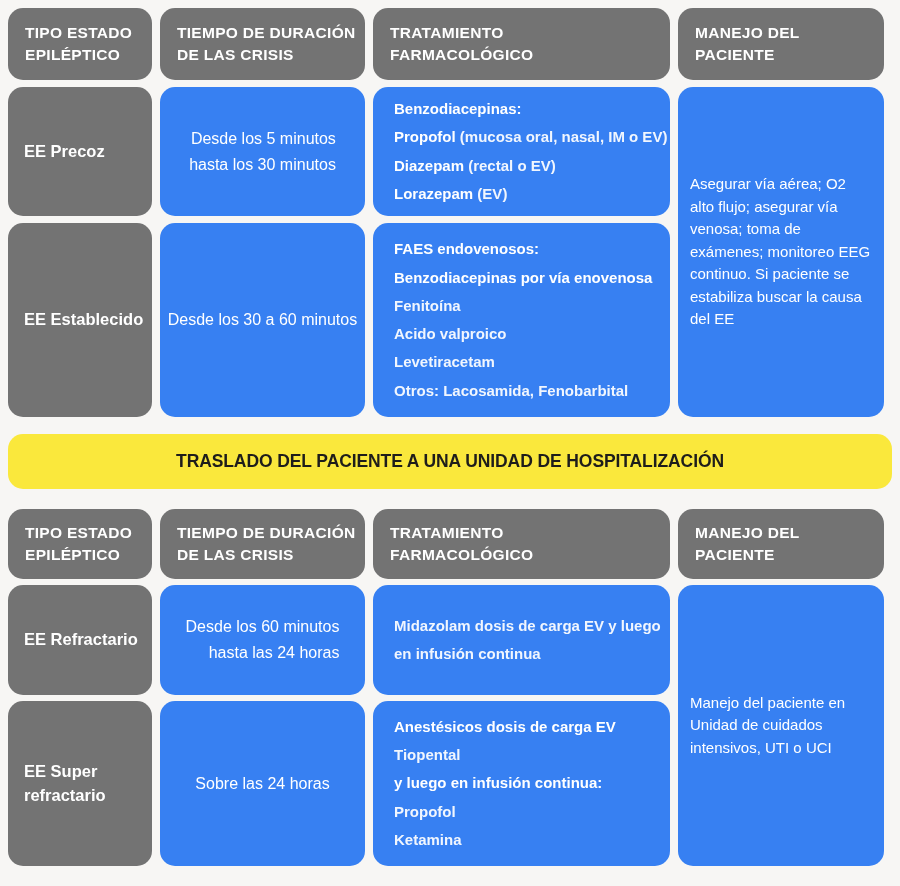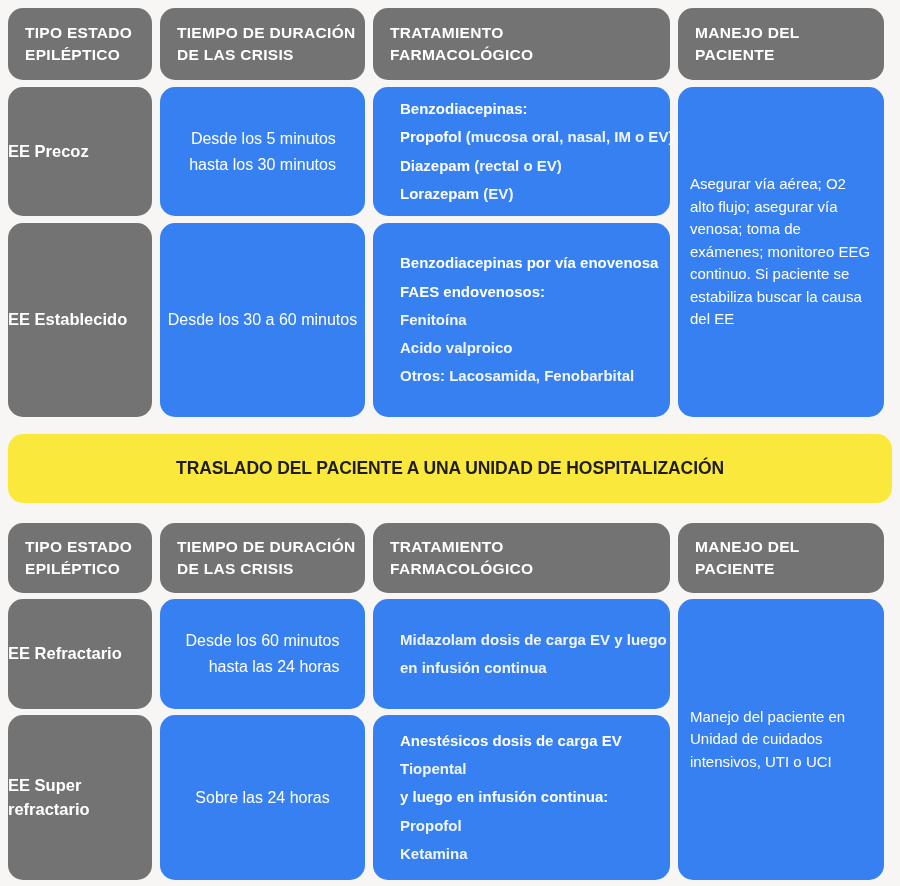--- a/index.html
+++ b/index.html
@@ -21,45 +21,45 @@
   .cell{border-radius:15px;color:#ffffff;box-sizing:border-box;}
   .purple{background:#737373;}
   .blue{background:#3780f2;}
   .hdr{
     display:flex;flex-direction:column;justify-content:center;
     padding:0 6px 0 17px;
     font-weight:700;font-size:15.5px;line-height:1.42;letter-spacing:.3px;
   }
   .rowlabel{
     display:flex;align-items:center;
-    padding:0 8px 0 0;
+    padding:0 8px 0 16px;
     font-weight:700;font-size:16.5px;line-height:1.45;
   }
   .duration{
     display:flex;align-items:center;justify-content:center;
     font-size:16px;line-height:1.6;
   }
   .duration .inner{text-align:right;}
   .treatment{
     display:flex;flex-direction:column;justify-content:center;
     padding:0 2px 0 19px;
     font-size:15px;
   }
-  .tline{margin:4px 8px;line-height:1.35;white-space:nowrap;}
+  .tline{margin:4px 2px;line-height:1.35;white-space:nowrap;}
   .tline .b{font-weight:700;}
   .tline .t{font-weight:700;color:rgba(255,255,255,.93);}
   .management{
     grid-column:4;grid-row:2 / span 2;
     display:flex;align-items:center;
     padding:0 12px;
     font-size:15px;line-height:1.5;
   }
   .banner{
     margin:17px 8px 0;
-    height:69px;border-radius:15px;
+    height:55px;border-radius:15px;
     background:#fae83c;
     display:flex;align-items:center;justify-content:center;
     color:#1e1d1b;font-weight:700;font-size:17.5px;letter-spacing:-.1px;
   }
 </style>
 </head>
 <body>
 
 <div class="grid" id="table1">
   <div class="cell purple hdr">
@@ -94,24 +94,25 @@
     </div>
   <div class="cell blue management">Asegurar vía aérea; O2 alto flujo; asegurar vía venosa; toma de exámenes; monitoreo EEG continuo. Si paciente se estabiliza buscar la causa del EE</div>
 
   <div class="cell purple rowlabel">EE Establecido</div>
   <div class="cell blue duration">
       <div class="inner">
         <div>Desde los 30 a 60 minutos</div>
       </div>
     </div>
   <div class="cell blue treatment">
+      <div class="tline"><span class="b">FAES endovenosos:</span></div>
       <div class="tline"><span class="b">Benzodiacepinas por vía enovenosa</span></div>
-      <div class="tline"><span class="b">FAES endovenosos:</span></div>
       <div class="tline"><span class="t">Fenitoína</span></div>
       <div class="tline"><span class="t">Acido valproico</span></div>
+      <div class="tline"><span class="t">Levetiracetam</span></div>
       <div class="tline"><span class="t">Otros: Lacosamida, Fenobarbital</span></div>
     </div>
 </div>
 
 <div class="banner">TRASLADO DEL PACIENTE A UNA UNIDAD DE HOSPITALIZACIÓN</div>
 
 <div class="grid" id="table2">
   <div class="cell purple hdr">
       <div>TIPO ESTADO</div>
       <div>EPILÉPTICO</div>

